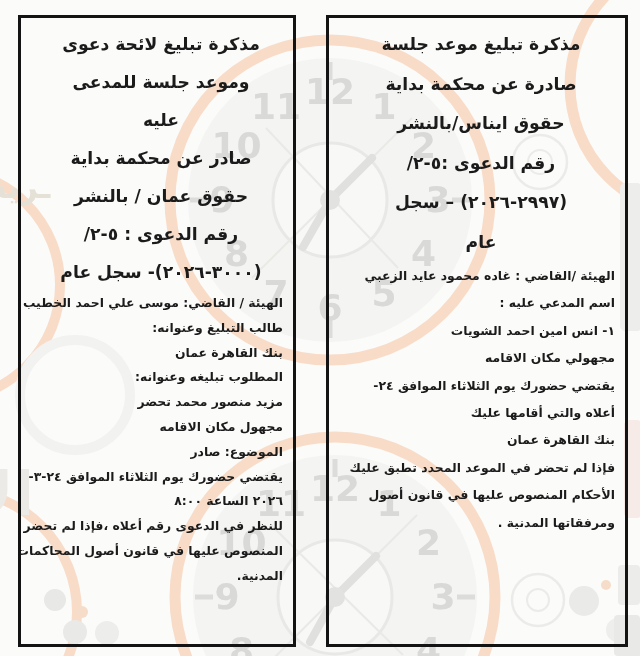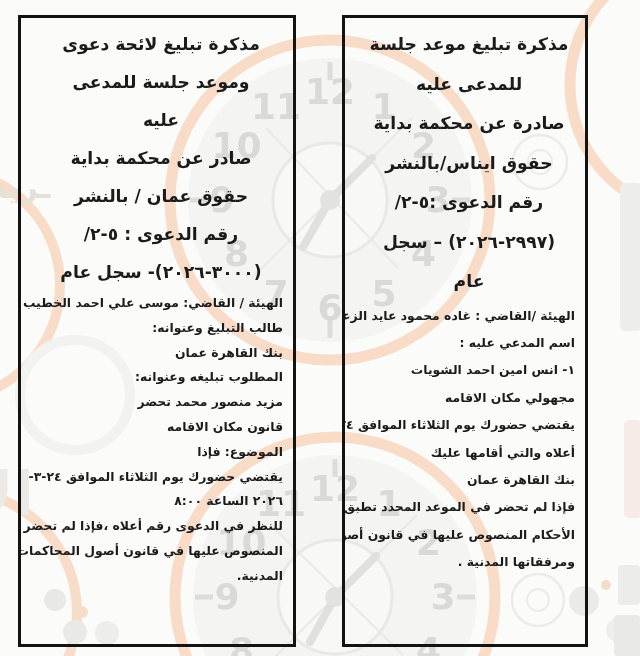--- a/index.html
+++ b/index.html
@@ -10,21 +10,21 @@
   }
   .page{position:absolute;inset:0;}
   .watermark{position:absolute;left:0;top:0;}
   .notice{
     position:absolute;top:15px;height:632px;box-sizing:border-box;
     border:3px solid #131313;background:transparent;
     direction:rtl;color:#1b1b1b;font-weight:bold;
     padding:7px 8px 0 16px;overflow:hidden;
   }
   .notice-left{left:18px;width:278px;}
-  .notice-right{left:342px;width:246px;}
+  .notice-right{left:326px;width:302px;}
   .hline{
     font-size:17.2px;line-height:38px;text-align:center;white-space:nowrap;
   }
   .notice-right .hline{line-height:39.5px;}
   .bline{
     font-size:12.4px;line-height:24.8px;text-align:right;white-space:nowrap;
     padding-right:2px;
   }
   .notice-right .bline{line-height:27.4px;}
   .wm-num{
@@ -149,34 +149,33 @@
         <div class="hline">حقوق عمان / بالنشر</div>
         <div class="hline">رقم الدعوى : ٥-٢/</div>
         <div class="hline">(٣٠٠٠-٢٠٢٦)- سجل عام</div>
       </div>
     <div class="body">
         <div class="bline">الهيئة / القاضي: موسى علي احمد الخطيب</div>
         <div class="bline">طالب التبليغ وعنوانه:</div>
         <div class="bline">بنك القاهرة عمان</div>
         <div class="bline">المطلوب تبليغه وعنوانه:</div>
         <div class="bline">مزيد منصور محمد تحضر</div>
-        <div class="bline">قانون  مكان الاقامه</div>
-        <div class="bline">الموضوع: فإذا</div>
+        <div class="bline">مجهول  مكان الاقامه</div>
+        <div class="bline">الموضوع: صادر</div>
         <div class="bline">يقتضي حضورك يوم الثلاثاء الموافق  ٢٤-٣-</div>
         <div class="bline">٢٠٢٦ الساعة ٨:٠٠</div>
         <div class="bline">للنظر في الدعوى رقم أعلاه ،فإذا لم تحضر</div>
         <div class="bline">المنصوص عليها في  قانون أصول المحاكمات</div>
         <div class="bline">المدنية.</div>
       </div>
   </div>
 
   <div class="notice notice-right">
     <div class="header">
         <div class="hline">مذكرة تبليغ موعد جلسة</div>
-        <div class="hline">للمدعى عليه</div>
         <div class="hline">صادرة عن محكمة بداية</div>
         <div class="hline">حقوق ايناس/بالنشر</div>
         <div class="hline">رقم الدعوى :٥-٢/</div>
         <div class="hline">(٢٩٩٧-٢٠٢٦) – سجل</div>
         <div class="hline">عام</div>
       </div>
     <div class="body">
         <div class="bline">الهيئة /القاضي : غاده محمود عايد الزعبي</div>
         <div class="bline">اسم المدعي عليه :</div>
         <div class="bline">١- انس امين احمد الشويات</div>

